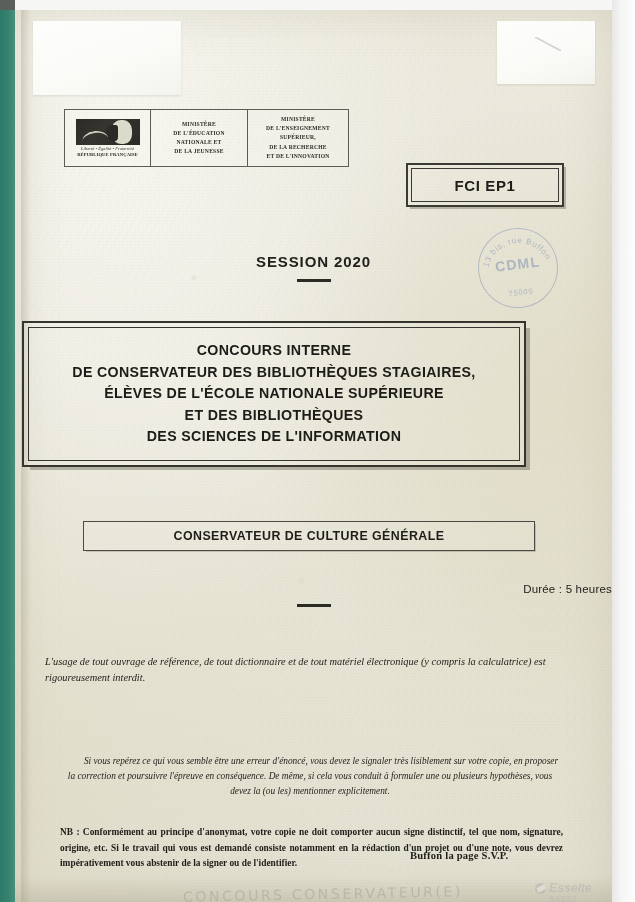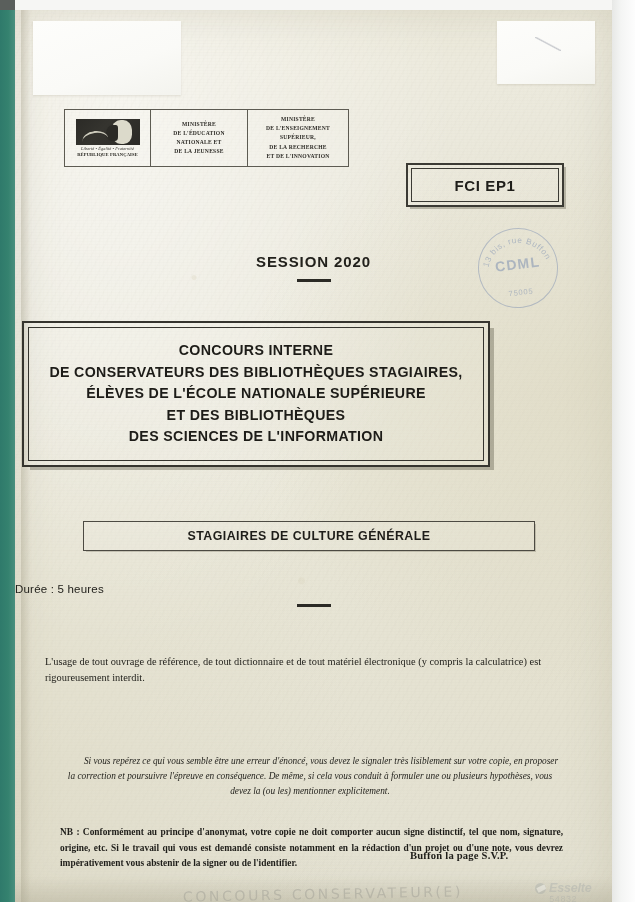--- a/index.html
+++ b/index.html
@@ -254,21 +254,21 @@
     letter-spacing: .8px;
     color: #6079a8;
   }
   .stamp-arc { position: absolute; inset: 0; }
   .stamp-arc text { font-size: 8.2px; fill: #6079a8; letter-spacing: .7px; font-family: "Liberation Sans", sans-serif; }
 
   
   .title-box {
     position: absolute;
     left: 7px; top: 311px;
-    width: 468px; height: 146px;
+    width: 504px; height: 146px;
     border: 2.5px solid #35342e;
     box-sizing: border-box;
     background: rgba(255,255,255,0.07);
     box-shadow: 6px 5px 0 -2px rgba(95,92,76,.40);
   }
   .title-box-inner {
     position: absolute; inset: 4px;
     border: 1px solid #35342e;
     display: flex; flex-direction: column;
     align-items: center; justify-content: center;
@@ -300,34 +300,35 @@
     font-size: 12.4px;
     font-weight: 700;
     letter-spacing: .45px;
     color: #1e1d19;
   }
 
   
   .duration {
     position: absolute;
     left: 0; top: 573px; width: 597px;
-    text-align: left;
+    text-align: right;
   }
   .duration-text {
     font-size: 11.5px;
     color: #23221d;
     letter-spacing: .2px;
   }
 
   
   .notice-materials {
     position: absolute;
     left: 30px; top: 634px;
     width: 520px;
     font-family: "Liberation Serif", serif;
+    font-style: italic;
     font-size: 10.4px;
     line-height: 1.52;
     color: #24231e;
     text-align: left;
   }
 
   
   .notice-errors {
     position: absolute;
     left: 45px; top: 735px;
@@ -491,29 +492,29 @@
           </defs>
         <text><textPath href="#arcTop" startOffset="50%" text-anchor="middle" id="stamp-arc-label">13 bis, rue Buffon</textPath></text>
       </svg>
       <div class="stamp-center">CDML</div>
       <div class="stamp-bottom">75005</div>
     </div>
 
     <div class="title-box">
       <div class="title-box-inner">
         <div class="title-line">CONCOURS INTERNE</div>
-        <div class="title-line">DE CONSERVATEURS DES BIBLIOTHÈQUES STAGIAIRES,</div>
+        <div class="title-line">DE CONSERVATEUR DES BIBLIOTHÈQUES STAGIAIRES,</div>
         <div class="title-line">ÉLÈVES DE L'ÉCOLE NATIONALE SUPÉRIEURE</div>
         <div class="title-line">ET DES BIBLIOTHÈQUES</div>
         <div class="title-line">DES SCIENCES DE L'INFORMATION</div>
       </div>
     </div>
 
     <div class="subject-box">
-      <span class="subject-text">STAGIAIRES DE CULTURE GÉNÉRALE</span>
+      <span class="subject-text">CONSERVATEUR DE CULTURE GÉNÉRALE</span>
     </div>
 
     <div class="duration">
       <div class="duration-text">Durée : 5 heures</div>
       <div class="rule-short"></div>
     </div>
 
     <p class="notice-materials">L'usage de tout ouvrage de référence, de tout dictionnaire et de tout matériel électronique (y compris la calculatrice) est rigoureusement interdit.</p>
     <p class="notice-errors">Si vous repérez ce qui vous semble être une erreur d'énoncé, vous devez le signaler très lisiblement sur votre copie, en proposer la correction et poursuivre l'épreuve en conséquence.  De même, si cela vous conduit à formuler une ou plusieurs hypothèses, vous devez la (ou les) mentionner explicitement.</p>
     <p class="notice-nb">NB : Conformément au principe d'anonymat, votre copie ne doit comporter aucun signe distinctif, tel que nom, signature, origine, etc. Si le travail qui vous est demandé consiste notamment en la rédaction d'un projet ou d'une note, vous devrez impérativement vous abstenir de la signer ou de l'identifier.</p>

